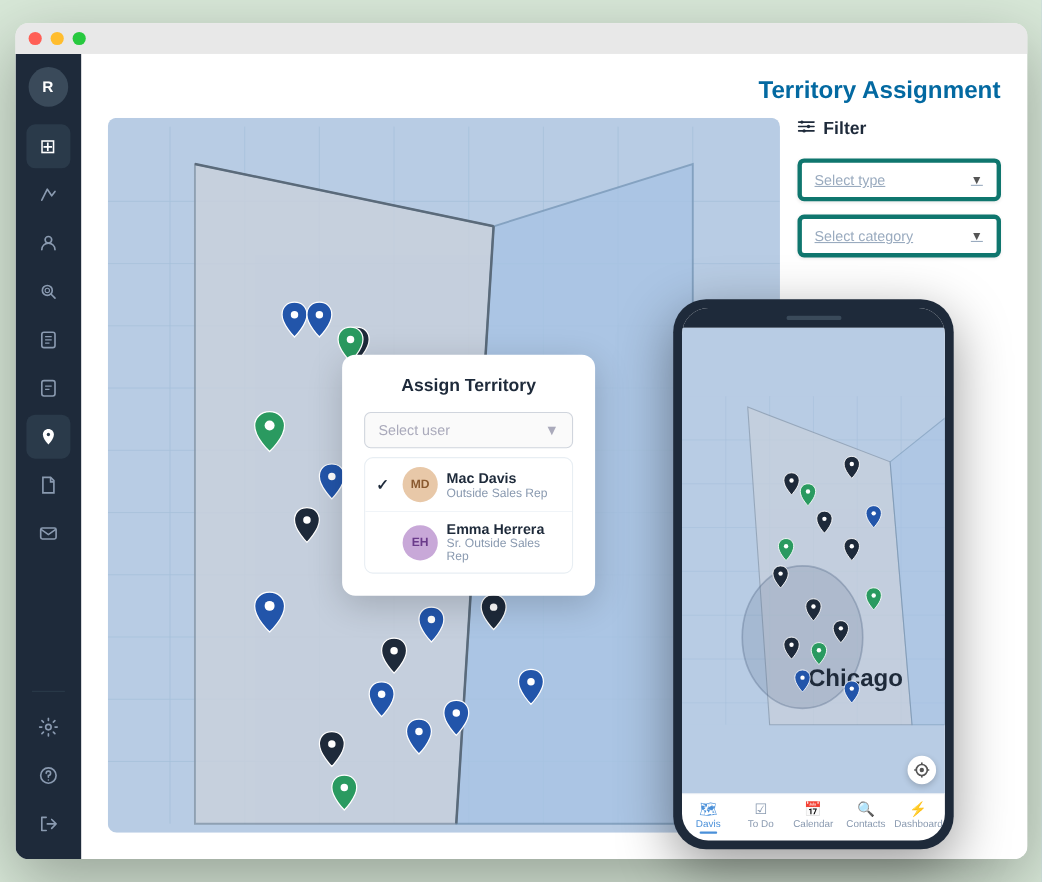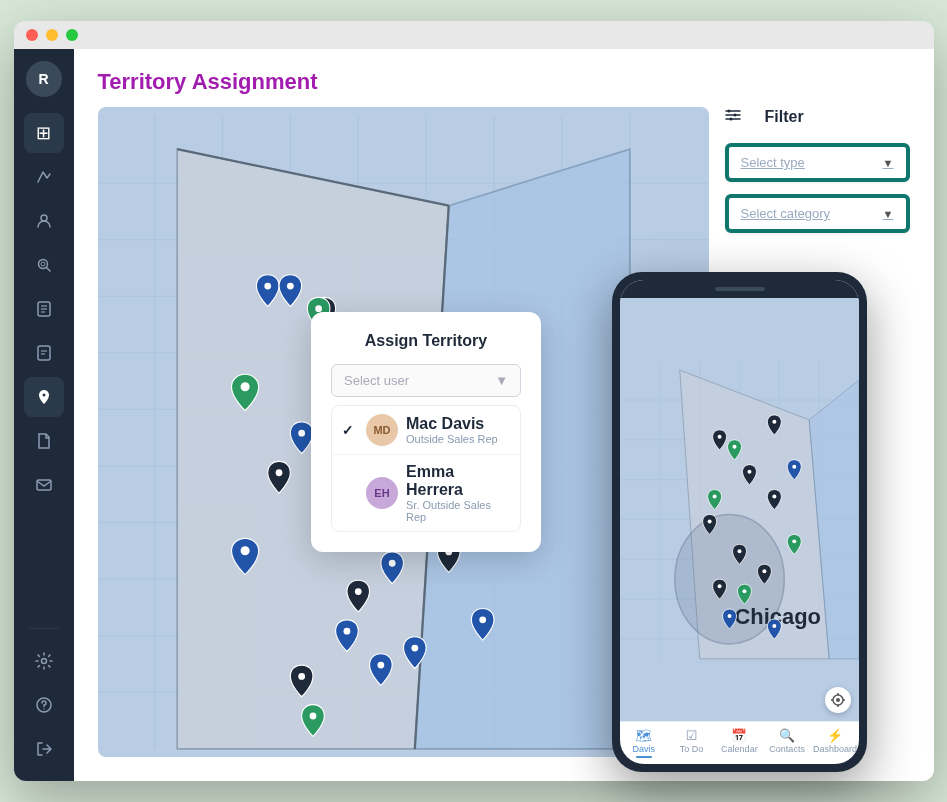--- a/index.html
+++ b/index.html
@@ -105,21 +105,22 @@
     }
 
     .page-header {
       padding: 20px 24px 12px;
       flex-shrink: 0;
     }
 
     .page-title {
       font-size: 22px;
       font-weight: 700;
-      color: #a21caf;
+      color: #0369a1;
+      text-align: right;
     }
 
     .content-area {
       flex: 1;
       padding: 0 24px 24px;
       display: flex;
       gap: 16px;
       overflow: hidden;
       position: relative;
     }
@@ -145,21 +146,21 @@
       width: 185px;
       flex-shrink: 0;
       display: flex;
       flex-direction: column;
       gap: 12px;
     }
 
     .filter-header {
       display: flex;
       align-items: center;
-      gap: 24px;
+      gap: 8px;
       font-size: 16px;
       font-weight: 600;
       color: #1e2a3a;
       margin-bottom: 4px;
     }
 
     .filter-select {
       background: #fff;
       border: 4px solid #0f766e;
       border-radius: 6px;
@@ -246,21 +247,21 @@
       flex-shrink: 0;
       display: flex; align-items: center; justify-content: center;
       font-size: 12px;
       font-weight: 600;
     }
 
     .user-avatar.mac { background: #e8c8a8; text-align: right; }
     .user-avatar.emma { background: #c8a8d8; }
 
     .user-info { flex: 1; }
-    .user-name { font-size: 16px; font-weight: 600; color: #1e2a3a; }
+    .user-name { font-size: 13px; font-weight: 600; color: #1e2a3a; }
     .user-role { font-size: 11px; color: #8a9ab0; }
 
     
     .map-svg {
       width: 100%;
       height: 100%;
     }
   </style>
 </head>
 <body>

